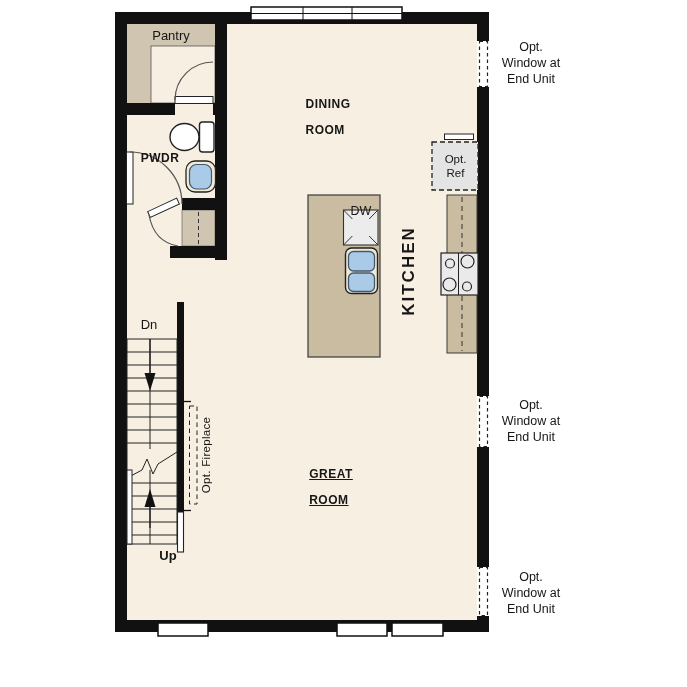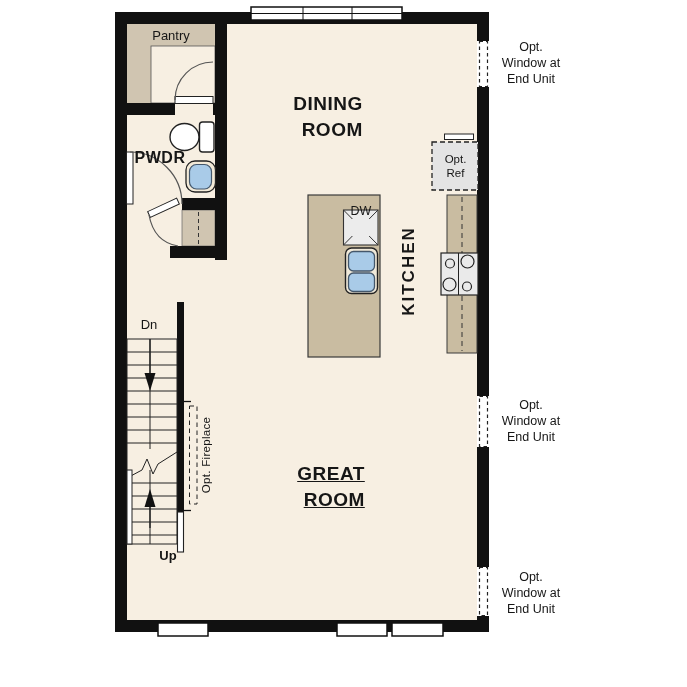--- a/index.html
+++ b/index.html
@@ -2,25 +2,25 @@
 <html><head>
 <meta charset="utf-8">
 <style>
   html,body{margin:0;padding:0;background:#ffffff;}
   #canvas{position:relative;width:687px;height:680px;background:#ffffff;overflow:hidden;
           font-family:"Liberation Sans",sans-serif;}
   #canvas svg{position:absolute;left:0;top:0;}
   .lbl{position:absolute;transform:translate(-50%,-50%);color:#161616;white-space:nowrap;
        font-family:"Liberation Sans",sans-serif;}
   .lbl.vert{transform:translate(-50%,-50%) rotate(-90deg);}
-  .room{font-weight:bold;font-size:19px;letter-spacing:.5px;text-align:right;line-height:26px;}
+  .room{font-weight:bold;font-size:12px;letter-spacing:.5px;text-align:left;line-height:26px;}
   .small{font-size:13px;}
   .tiny{font-size:11.5px;line-height:14.5px;text-align:center;}
   .note{font-size:12.5px;line-height:16px;text-align:center;}
-  .pwdr{font-weight:bold;font-size:16px;letter-spacing:.5px;}
+  .pwdr{font-weight:bold;font-size:12px;letter-spacing:.5px;}
   .kitchen{font-weight:bold;font-size:17px;letter-spacing:2px;}
   .fire{font-size:11.5px;letter-spacing:.3px;}
   .dwlbl{font-size:12.5px;}
   .title{position:absolute;left:120px;top:645px;font-weight:bold;font-size:20.5px;
          letter-spacing:.8px;color:#111;}
 </style>
 </head>
 <body>
 
 <div id="canvas">

